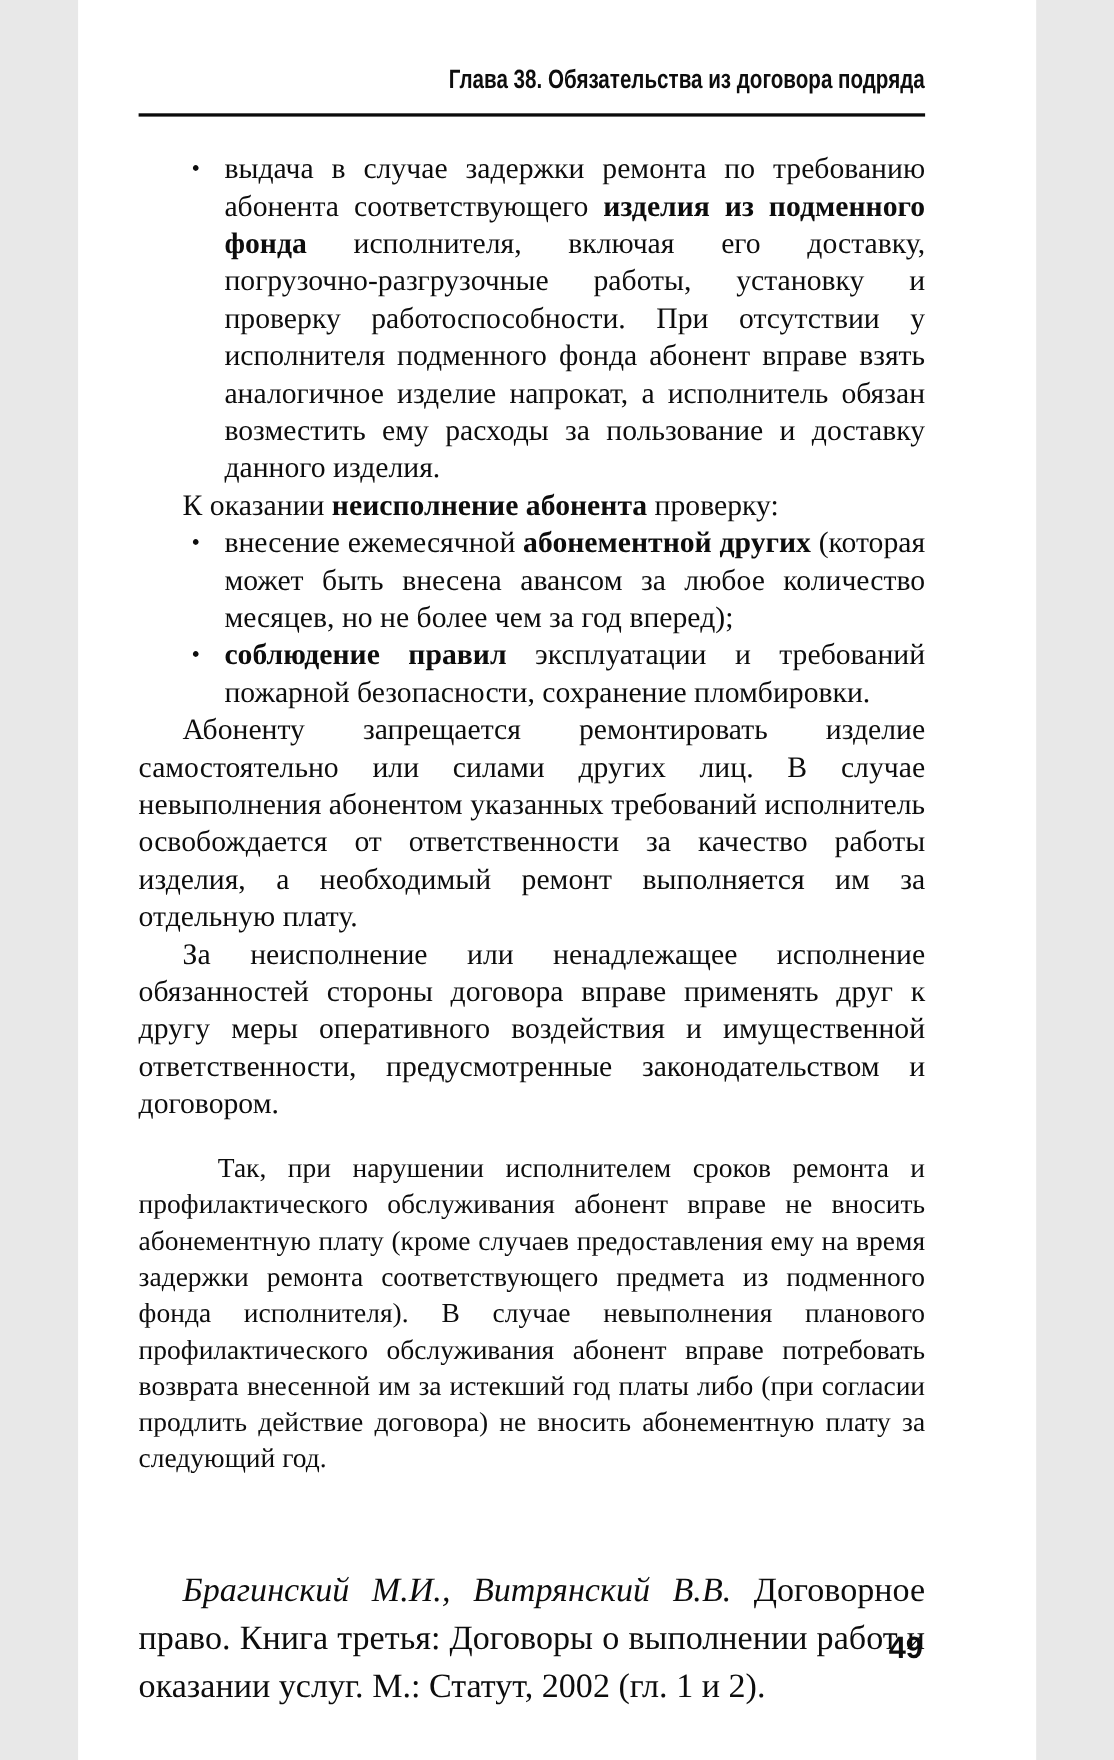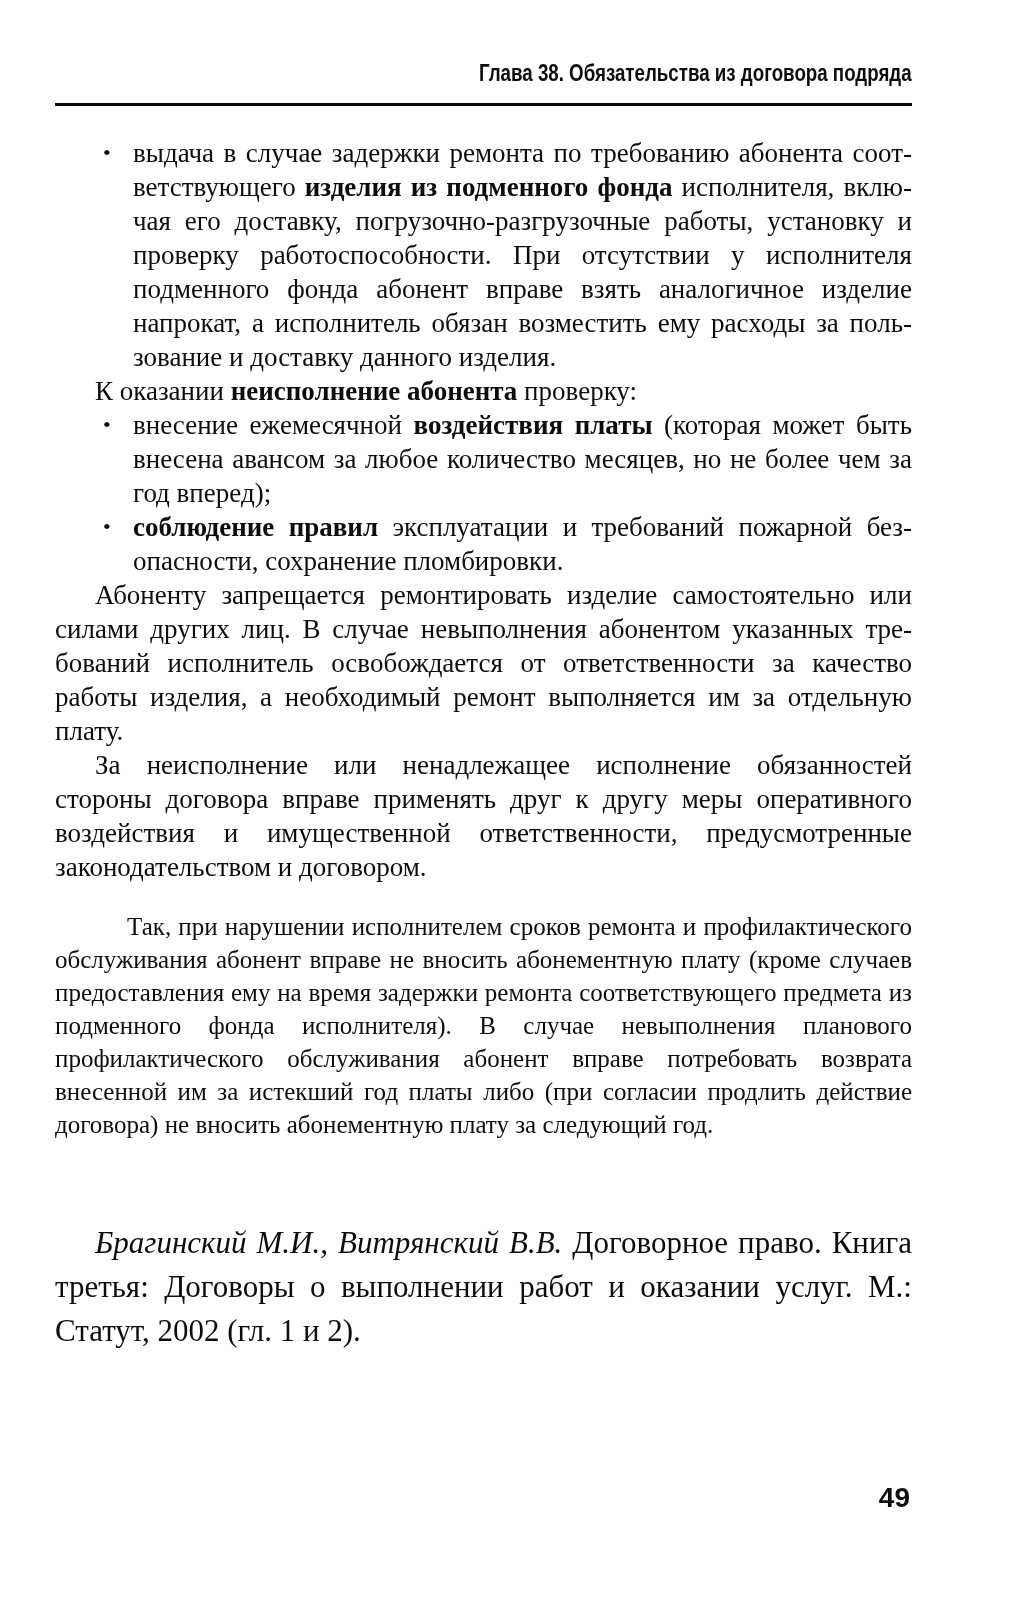--- a/index.html
+++ b/index.html
@@ -2,21 +2,21 @@
 <html><head>
 <meta charset="utf-8">
 <style>
   html, body {
     margin: 0;
     padding: 0;
     background: #e8e8e8;
   }
   .page {
     position: relative;
-    width: 1013px;
+    width: 871px;
     height: 1600px;
     margin: 0 auto;
     background: #ffffff;
     box-sizing: border-box;
     padding: 58px 101px 0 55px;
     color: #0d0d0d;
     font-family: "Liberation Serif", serif;
   }
   .running-head {
     text-align: right;
@@ -99,21 +99,21 @@
 
     <div class="li">
       <span class="marker">•</span>
       <p class="li-text"><span>выдача в случае задержки ремонта по требованию абонента соот­ветствующего </span><span class="b">изделия из подменного фонда</span><span> исполнителя, вклю­чая его доставку, погрузочно-разгрузочные работы, установку и проверку работоспособности. При отсутствии у исполнителя подменного фонда абонент вправе взять аналогичное изделие напрокат, а исполнитель обязан возместить ему расходы за поль­зование и доставку данного изделия.</span></p>
     </div>
 
     <p class="indent"><span>К оказании </span><span class="b">неисполнение абонента</span><span> проверку:</span></p>
 
     <div class="li">
       <span class="marker">•</span>
-      <p class="li-text"><span>внесение ежемесячной </span><span class="b">воздействия платы</span><span> (которая может быть внесена авансом за любое количество месяцев, но не более чем за год вперед);</span></p>
+      <p class="li-text"><span>внесение ежемесячной </span><span class="b">абонементной других</span><span> (которая может быть внесена авансом за любое количество месяцев, но не более чем за год вперед);</span></p>
     </div>
 
     <div class="li">
       <span class="marker">•</span>
       <p class="li-text"><span class="b">соблюдение правил</span><span> эксплуатации и требований пожарной без­опасности, сохранение пломбировки.</span></p>
     </div>
 
     <p class="indent">Абоненту запрещается ремонтировать изделие самостоятельно или силами других лиц. В случае невыполнения абонентом указанных тре­бований исполнитель освобождается от ответственности за качество работы изделия, а необходимый ремонт выполняется им за отдельную плату.</p>
 
     <p class="indent">За неисполнение или ненадлежащее исполнение обязанностей стороны договора вправе применять друг к другу меры оперативного воздействия и имущественной ответственности, предусмотренные законодательством и договором.</p>

